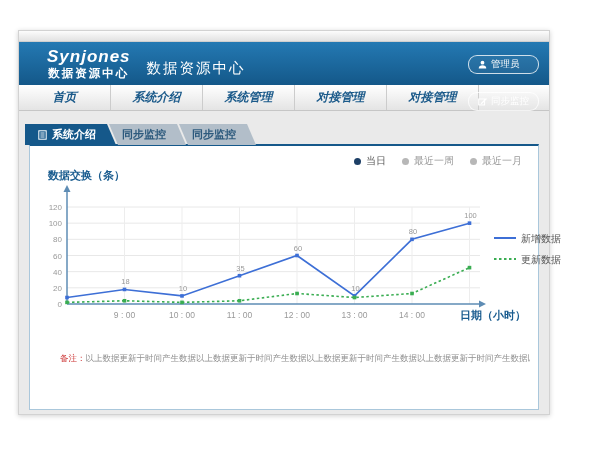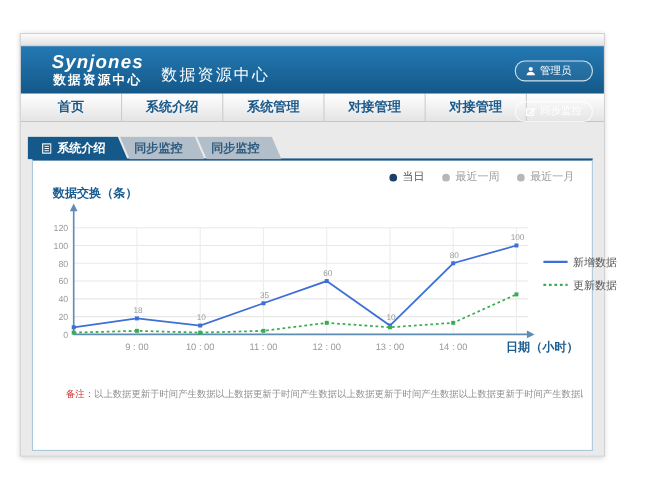--- a/index.html
+++ b/index.html
@@ -14,21 +14,21 @@
   .logo { margin-left:28px; color:#fff; text-align:center; line-height:1.05; }
   .logo-en { font-size:17px; font-weight:bold; font-style:italic; letter-spacing:1px; }
   .logo-cn { font-size:11.5px; font-weight:bold; letter-spacing:2px; margin-top:1px; }
   .app-title { color:#fff; font-size:14.5px; letter-spacing:2px; margin-left:16px; align-self:flex-end; margin-bottom:7px; }
   .user-area { position:absolute; right:10px; top:13px; display:flex; gap:18px;flex-direction:column; }
   .user-btn { display:flex; align-items:center; gap:4px; border:1px solid rgba(255,255,255,.78); border-radius:9px;
     color:#fff; font-size:9.5px; padding:2px 9px; cursor:pointer; background:rgba(255,255,255,.05); white-space:nowrap; }
   .user-btn .ic { display:inline-flex; }
 
   
-  .navbar { height:26px; background:linear-gradient(#ffffff,#e4e4e4); border-bottom:1px solid #c6c6c6; display:flex; }
+  .navbar { height:26px; background:linear-gradient(#ffffff,#e4e4e4); border-bottom:1px solid #c6c6c6; display:flex;font-style:italic; }
   .nav-item { width:92px; display:flex; align-items:center; justify-content:center; font-size:12px; font-weight:bold;
     color:#1b5a8a; border-right:1px solid #cccccc; cursor:pointer; }
 
   
   .page { position:relative; height:303px; background:#eaeaea; }
   .tabs { position:absolute; left:6px; top:13px; display:flex; height:21px; z-index:3; }
   .tab { height:21px; display:flex; align-items:center; gap:5px; font-size:11px; font-weight:bold;
     padding:0 20px 0 13px; cursor:pointer; white-space:nowrap; }
   .tab.active { background:#15588a; color:#fff; clip-path:polygon(0 0, calc(100% - 9px) 0, 100% 100%, 0 100%); z-index:3; }
   .tab.inactive { background:#b2bec9; color:#2d5a7d; clip-path:polygon(0 0, calc(100% - 9px) 0, 100% 100%, 9px 100%);

